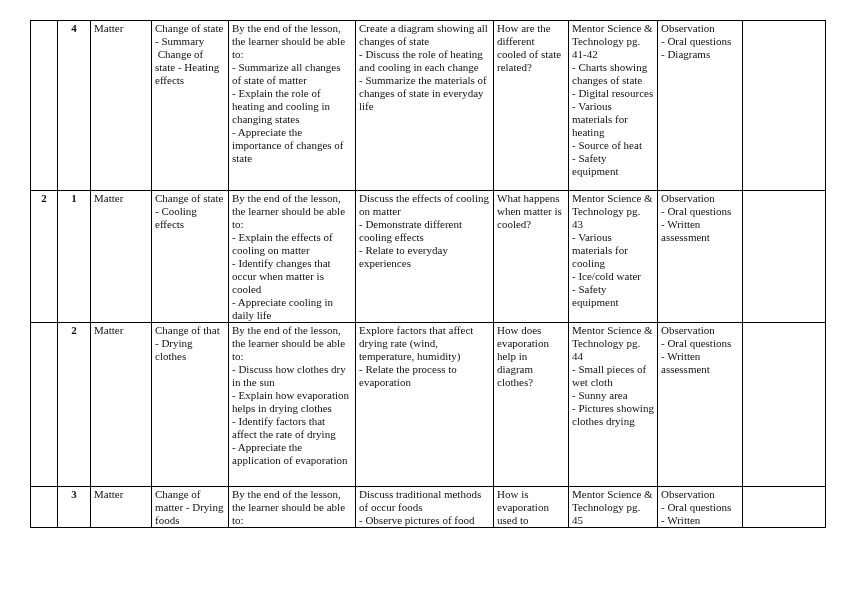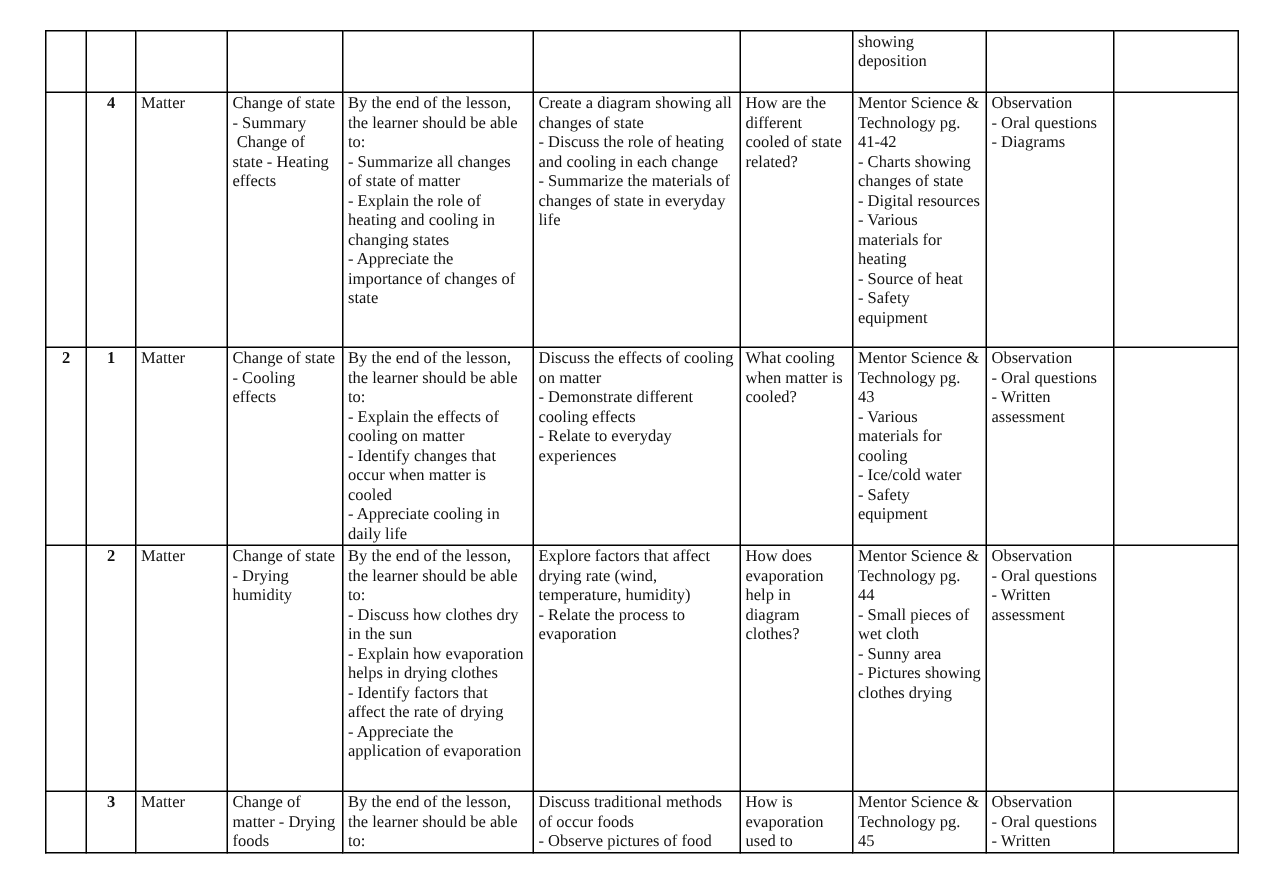--- a/index.html
+++ b/index.html
@@ -60,33 +60,20 @@
         <col style="width:61px">
       <col style="width:77px">
         <col style="width:127px">
         <col style="width:138px">
       <col style="width:75px">
         <col style="width:89px">
         <col style="width:85px">
       <col style="width:83px">
     </colgroup>
     <tbody>
-      <tr class="row-a">
-        <td class="num"></td>
-        <td class="num"></td>
-        <td></td>
-        <td></td>
-        <td></td>
-        <td></td>
-        <td></td>
-        <td>showing
-deposition</td>
-        <td></td>
-        <td></td>
-      </tr>
       <tr class="row-b">
         <td class="num"></td>
         <td class="num">4</td>
         <td>Matter</td>
         <td>Change of state - Summary
 &nbsp;Change of state - Heating effects</td>
         <td>By the end of the lesson, the learner should be able to:
 - Summarize all changes of state of matter
 - Explain the role of heating and cooling in changing states
 - Appreciate the importance of changes of state</td>
@@ -110,35 +97,35 @@
         <td class="num">1</td>
         <td>Matter</td>
         <td>Change of state - Cooling effects</td>
         <td>By the end of the lesson, the learner should be able to:
 - Explain the effects of cooling on matter
 - Identify changes that occur when matter is cooled
 - Appreciate cooling in daily life</td>
         <td>Discuss the effects of cooling on matter
 - Demonstrate different cooling effects
 - Relate to everyday experiences</td>
-        <td>What cooling when matter is cooled?</td>
+        <td>What happens when matter is cooled?</td>
         <td>Mentor Science &amp; Technology pg. 43
 - Various materials for cooling
 - Ice/cold water
 - Safety equipment</td>
         <td>Observation
 - Oral questions
 - Written assessment</td>
         <td></td>
       </tr>
       <tr class="row-d">
         <td class="num"></td>
         <td class="num">2</td>
         <td>Matter</td>
-        <td>Change of state - Drying humidity</td>
+        <td>Change of that - Drying clothes</td>
         <td>By the end of the lesson, the learner should be able to:
 - Discuss how clothes dry in the sun
 - Explain how evaporation helps in drying clothes
 - Identify factors that affect the rate of drying
 - Appreciate the application of evaporation</td>
         <td>Explore factors that affect drying rate (wind, temperature, humidity)
 - Relate the process to evaporation</td>
         <td>How does evaporation help in diagram clothes?</td>
         <td>Mentor Science &amp; Technology pg. 44
 - Small pieces of wet cloth

